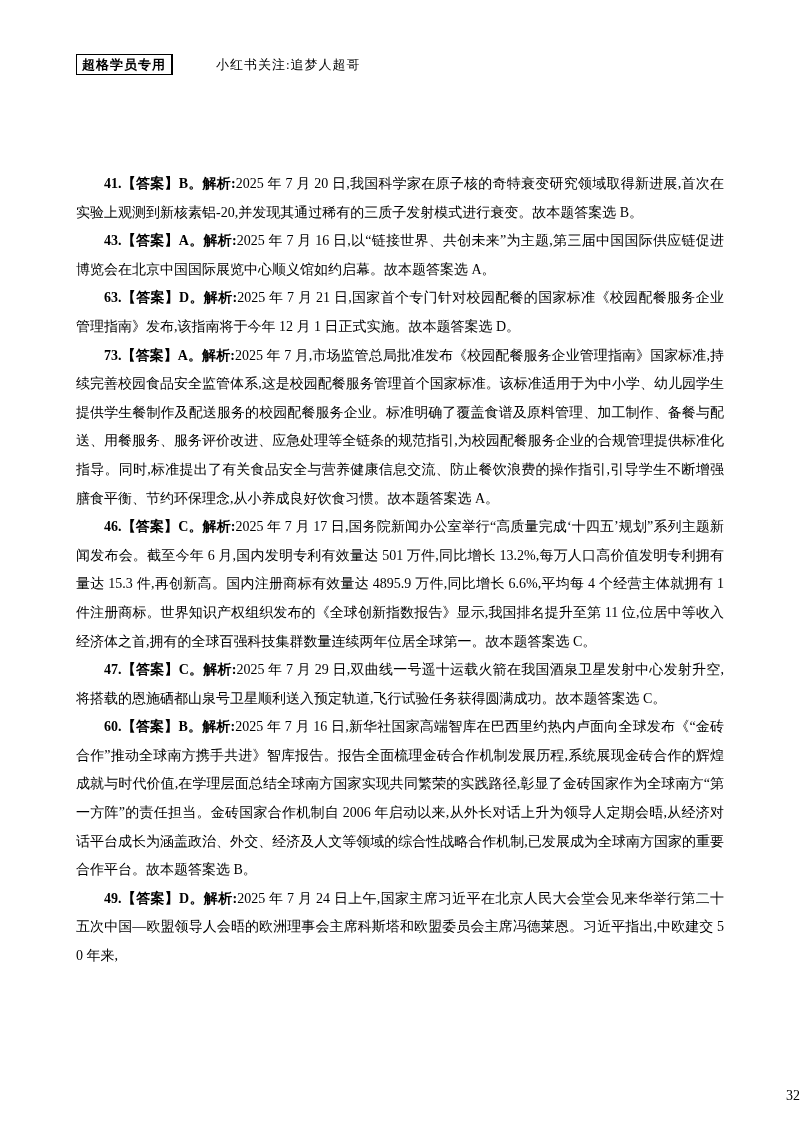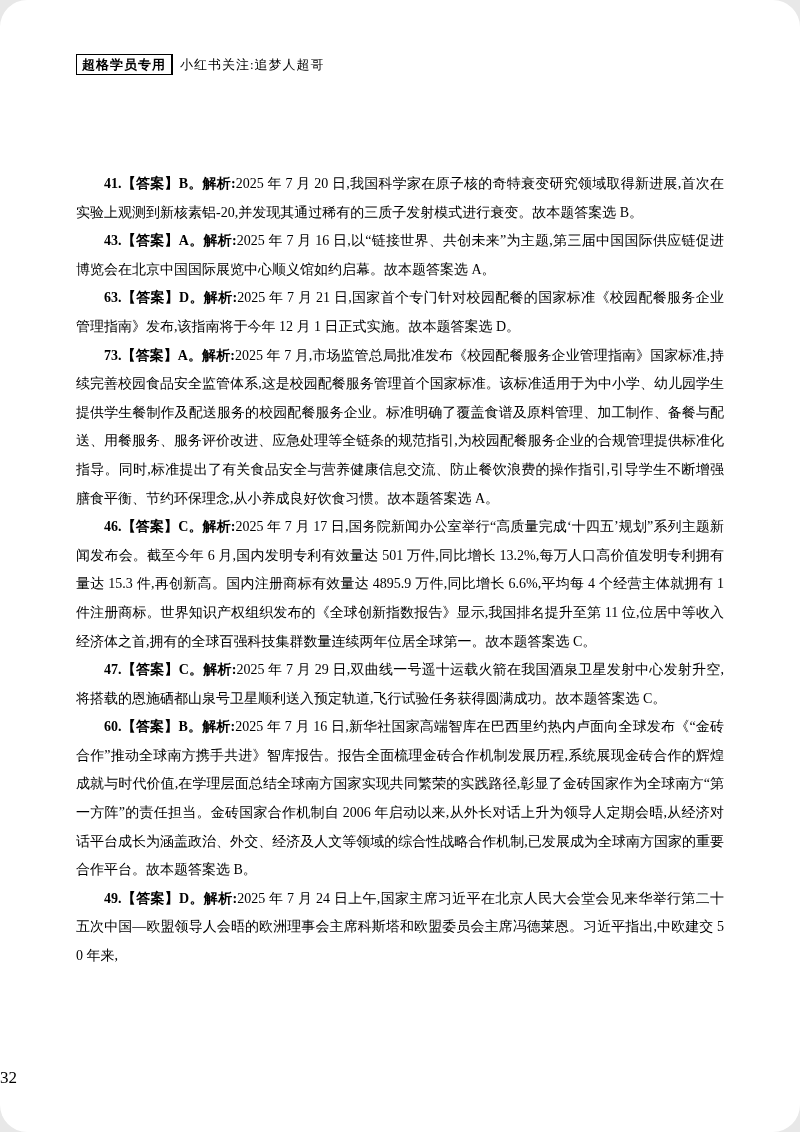--- a/index.html
+++ b/index.html
@@ -9,21 +9,20 @@
   }
   .page {
     position: relative;
     width: 800px;
     height: 1132px;
     margin: 0 auto;
     background: #ffffff;
     font-family: "Liberation Serif", "DejaVu Serif", serif;
     color: #000000;
     overflow: hidden;
-    border-radius: 27px;
   }
   .doc-header {
     position: absolute;
     top: 54px;
     left: 76px;
     display: flex;
     align-items: stretch;
     font-size: 13px;
     line-height: 1;
   }
@@ -38,20 +37,21 @@
   .header-divider {
     width: 1px;
     background: #000;
     margin: 0 7px 0 0;
     align-self: stretch;
   }
   .subtitle {
     display: inline-flex;
     align-items: center;
     letter-spacing: 1px;
+    margin-left: 36px;
   }
   .doc-body {
     position: absolute;
     top: 127px;
     left: 76px;
     width: 648px;
     font-size: 14px;
     line-height: 28.6px;
     text-align: justify;
     text-justify: inter-ideograph;
@@ -60,25 +60,25 @@
   .answer-item {
     margin: 0;
     text-indent: 2em;
     word-break: break-all;
   }
   .lead {
     font-weight: bold;
   }
   .doc-footer {
     position: absolute;
-    bottom: 44px;
+    bottom: 28px;
     left: 0;
     width: 100%;
-    text-align: left;
-    font-size: 17px;
+    text-align: right;
+    font-size: 14px;
   }
 </style>
 </head>
 <body>
 
 <div class="page">
 
   <header class="doc-header">
     <span class="badge">超格学员专用</span>
     <span class="header-divider"></span>

